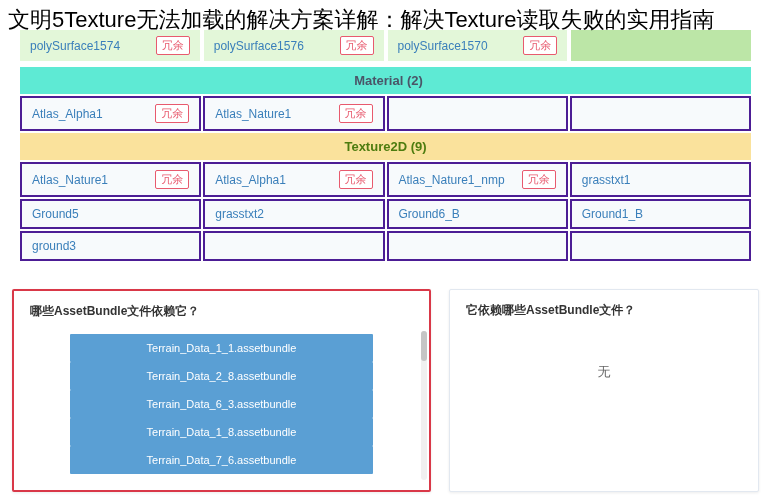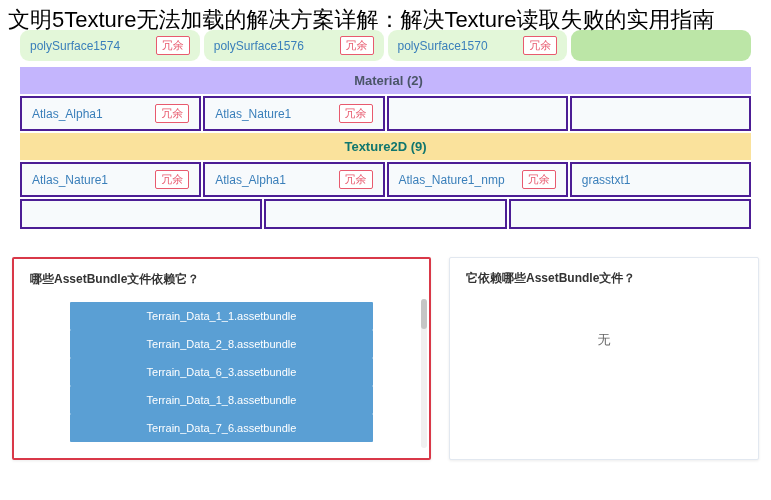--- a/index.html
+++ b/index.html
@@ -3,26 +3,26 @@
   <meta charset="utf-8">
   <style>
     * { margin: 0; padding: 0; box-sizing: border-box; }
     body { font-family: "Microsoft YaHei", Arial, sans-serif; background: #ffffff; width: 771px; }
     
     .page-title { font-size: 22px; font-weight: normal; color: #000; padding: 6px 8px; position: absolute; top: 0; left: 0; z-index: 10; line-height: 1.3; }
     
     .content-area { padding: 12px 20px 0 20px; }
     
     .poly-row { display: flex; gap: 4px; margin-bottom: 6px; margin-top: 18px; }
-    .poly-cell { flex: 1; display: flex; align-items: center; justify-content: space-between; padding: 6px 10px; background: rgba(200, 240, 180, 0.5); font-size: 12px; color: #3a7fba; border-radius: 9px; }
+    .poly-cell { flex: 1; display: flex; align-items: center; justify-content: space-between; padding: 6px 10px; background: rgba(200, 240, 180, 0.5); font-size: 12px; color: #3a7fba; }
     .poly-cell.highlight { background: rgba(160, 220, 130, 0.7); }
     
     .section-header { text-align: center; padding: 6px; font-weight: bold; font-size: 13px; margin-bottom: 2px; }
-    .material-header { background: #c4b5fd; color: #4a5568; padding-left: 12px; }
-    .texture-header { background: #fae29c; color: #0f766e; }
+    .material-header { background: #5eead4; color: #4a5568; padding-left: 12px; }
+    .texture-header { background: #fae29c; color: #4d7c0f; }
     
     .data-row { display: flex; gap: 2px; margin-bottom: 2px; }
     .data-cell { flex: 1; display: flex; align-items: center; justify-content: space-between; padding: 6px 10px; background: #f7fafc; border: 2px solid #4c1d95; font-size: 12px; color: #3a7fba; min-height: 30px; }
     .data-cell.empty { color: transparent; }
     
     .badge { font-size: 11px; padding: 1px 5px; border: 1px solid #e85a6e; color: #e85a6e; background: #fff; border-radius: 2px; }
     
     .panels-row { display: flex; gap: 18px; padding: 18px 12px; margin-top: 10px; }
     .panel { background: #fff; border: 1px solid #e2e8f0; border-radius: 2px; box-shadow: 0 1px 3px rgba(0,0,0,0.08); position: relative; }
     .panel-left { flex: 1; border: 2px solid #d93848; padding: 12px 16px 16px 16px; }
@@ -86,20 +86,37 @@
     </div>
     <div class="data-cell">
       <span>Atlas_Nature1_nmp</span>
       <span class="badge">冗余</span>
     </div>
     <div class="data-cell">
       <span>grasstxt1</span>
     </div>
   </div>
   <div class="data-row">
+    <div class="data-cell">
+        <span>Ground5</span>
+      </div>
+    <div class="data-cell">
+        <span>grasstxt2</span>
+      </div>
+    <div class="data-cell">
+        <span>Ground6_B</span>
+      </div>
+    <div class="data-cell">
+        <span>Ground1_B</span>
+      </div>
+  </div>
+  <div class="data-row">
+    <div class="data-cell">
+        <span>ground3</span>
+      </div>
     <div class="data-cell empty"></div>
     <div class="data-cell empty"></div>
     <div class="data-cell empty"></div>
   </div>
 
 </div>
 
 <div class="panels-row">
   <div class="panel panel-left">
     <div class="panel-title">哪些AssetBundle文件依赖它？</div>

